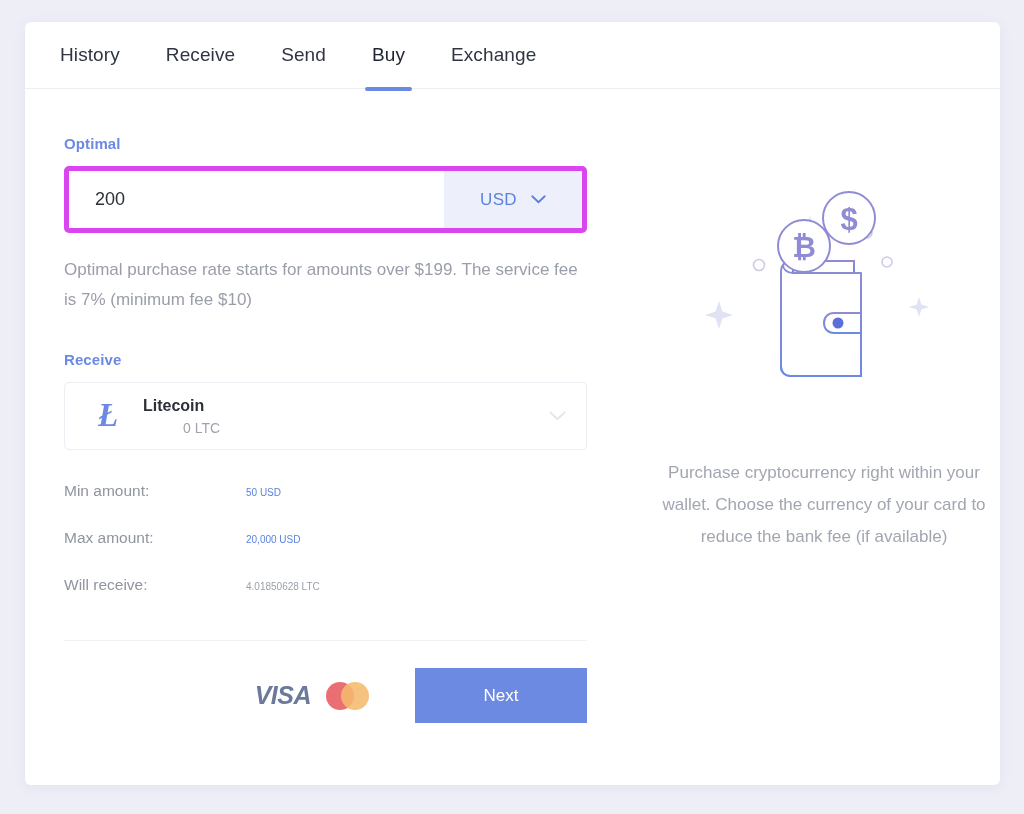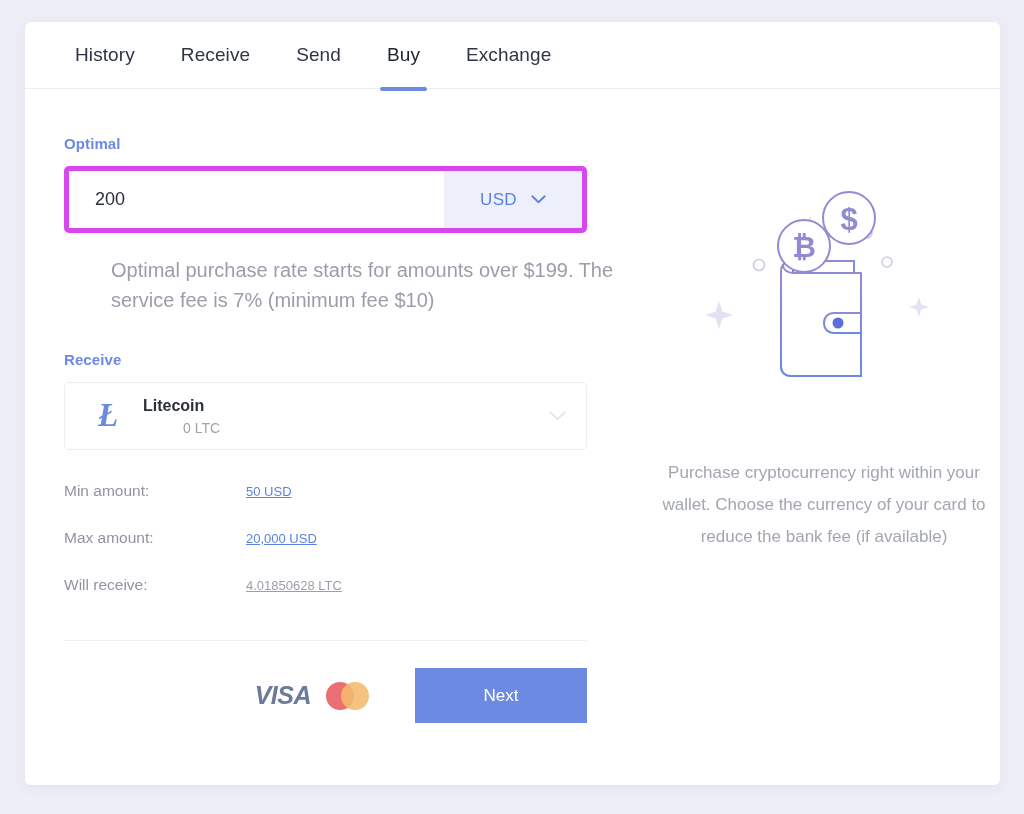--- a/index.html
+++ b/index.html
@@ -29,21 +29,21 @@
     overflow: hidden;
   }
 
   
   #tab-bar {
     position: relative;
     height: 67px;
     border-bottom: 1px solid #edeef3;
     display: flex;
     align-items: center;
-    padding-left: 27px;
+    padding-left: 12px;
   }
   .tab-item {
     position: relative;
     height: 67px;
     display: flex;
     align-items: center;
     font-size: 19px;
     color: #2f3542;
     padding: 0 23px;
     cursor: pointer;
@@ -121,24 +121,23 @@
     letter-spacing: 0.4px;
   }
   .chev {
     width: 15px;
     height: 9px;
   }
 
   #amount-hint {
     margin-top: 22px;
     width: 530px;
-    font-size: 20px;
+    font-size: 17px;
     line-height: 30px;
     color: #9a9ea9;
-    margin-left: 47px;
   }
 
   
   #wallet-label { margin-top: 36px; }
   #wallet-select {
     width: 523px;
     height: 68px;
     border: 1px solid #eceef3;
     border-radius: 5px;
     display: flex;
@@ -177,23 +176,22 @@
     display: flex;
     align-items: baseline;
     height: 47px;
   }
   .info-key {
     width: 182px;
     font-size: 15.5px;
     color: #90949f;
   }
   .info-val {
-    font-size: 13px;
+    font-size: 10px;
     color: #5b82e0;
-    text-decoration: underline;
   }
   .info-val.muted { color: #9ba0ab; }
 
   
   #footer-divider {
     width: 523px;
     height: 1px;
     background: #f0f1f5;
     margin-top: 17px;
   }

